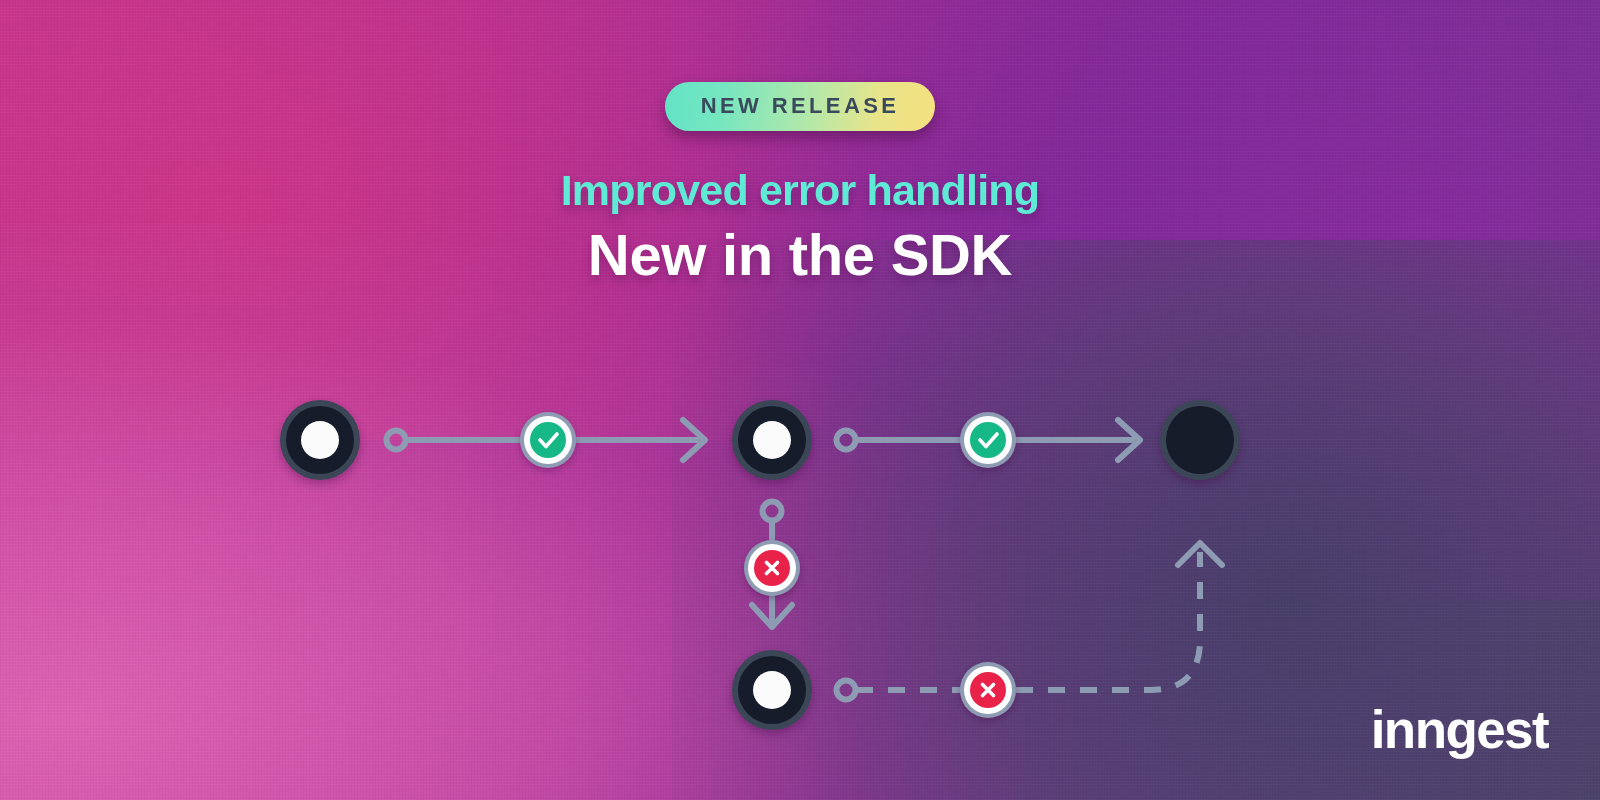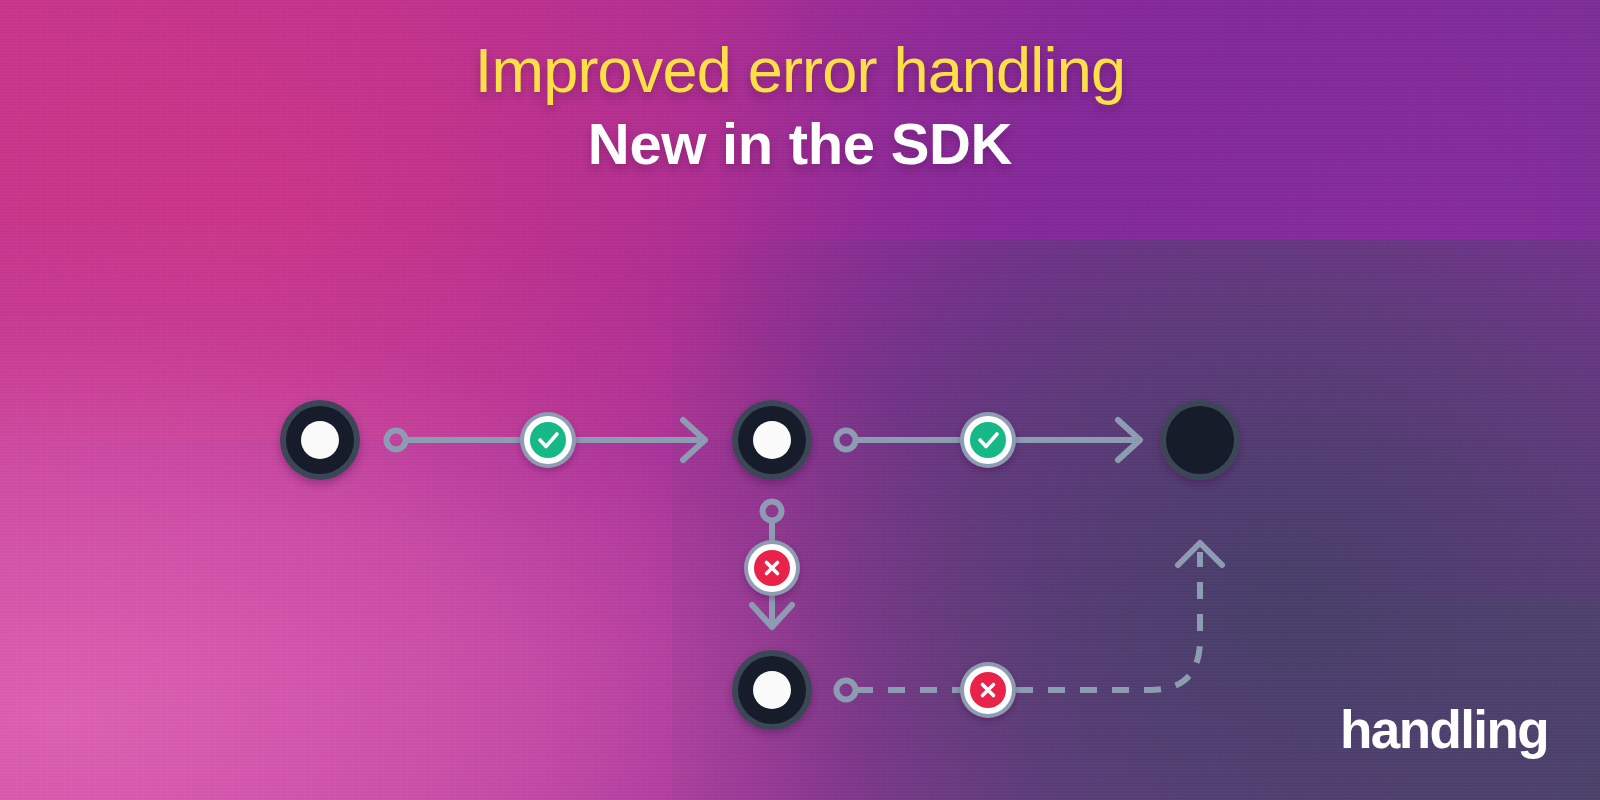--- a/index.html
+++ b/index.html
@@ -57,23 +57,23 @@
     color:#3a4a5c;
     font-size:22px;
     font-weight:bold;
     letter-spacing:3.4px;
     line-height:1;
     box-shadow:0 7px 14px rgba(60,10,60,0.42);
   }
 
   .title {
     margin-top:38px;
-    color:#fde047;
-    font-size:63px;
-    font-weight:normal;
+    color:#5eead4;
+    font-size:43px;
+    font-weight:bold;
     letter-spacing:-0.8px;
     line-height:1.02;
     text-shadow:0 5px 10px rgba(70,10,70,0.35);
   }
   .subtitle {
     margin-top:12px;
     color:#ffffff;
     font-size:58px;
     font-weight:bold;
     letter-spacing:-0.3px;
@@ -100,20 +100,21 @@
 <div id="bg">
   <div class="bg-base"></div>
   <div class="bg-pink-tl"></div>
   <div class="bg-purple-tr"></div>
   <div class="bg-pink-bl"></div>
   <div class="bg-dark-br"></div>
   <div class="bg-noise"></div>
 </div>
 
 <div id="header">
+  <div class="badge">NEW RELEASE</div>
   <div class="title">Improved error handling</div>
   <div class="subtitle">New in the SDK</div>
 </div>
 
 <svg id="diagram" viewBox="0 0 1600 800">
   <defs>
     <filter id="nodeShadow" x="-60%" y="-60%" width="220%" height="220%">
       <feDropShadow dx="0" dy="4" stdDeviation="5" flood-color="#3a0b3c" flood-opacity="0.35"></feDropShadow>
     </filter>
     <filter id="badgeShadow" x="-70%" y="-70%" width="240%" height="240%">
@@ -191,13 +192,13 @@
     <circle cx="1200" cy="440" r="34" fill="#141c2b"></circle>
   </g>
 
   <g filter="url(#nodeShadow)">
     <circle cx="772" cy="690" r="40" fill="#3b4656"></circle>
     <circle cx="772" cy="690" r="34" fill="#141c2b"></circle>
     <circle cx="772" cy="690" r="19" fill="#fbfbfb"></circle>
   </g>
 </svg>
 
-<div id="logo">handling</div>
+<div id="logo">inngest</div>
 
 </body></html>

